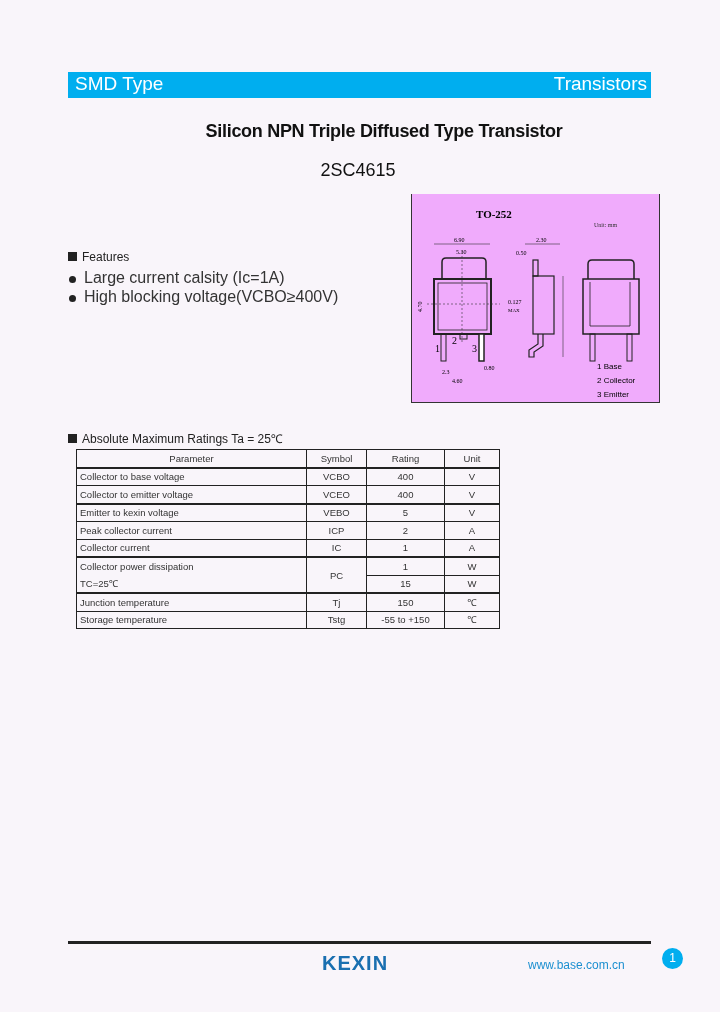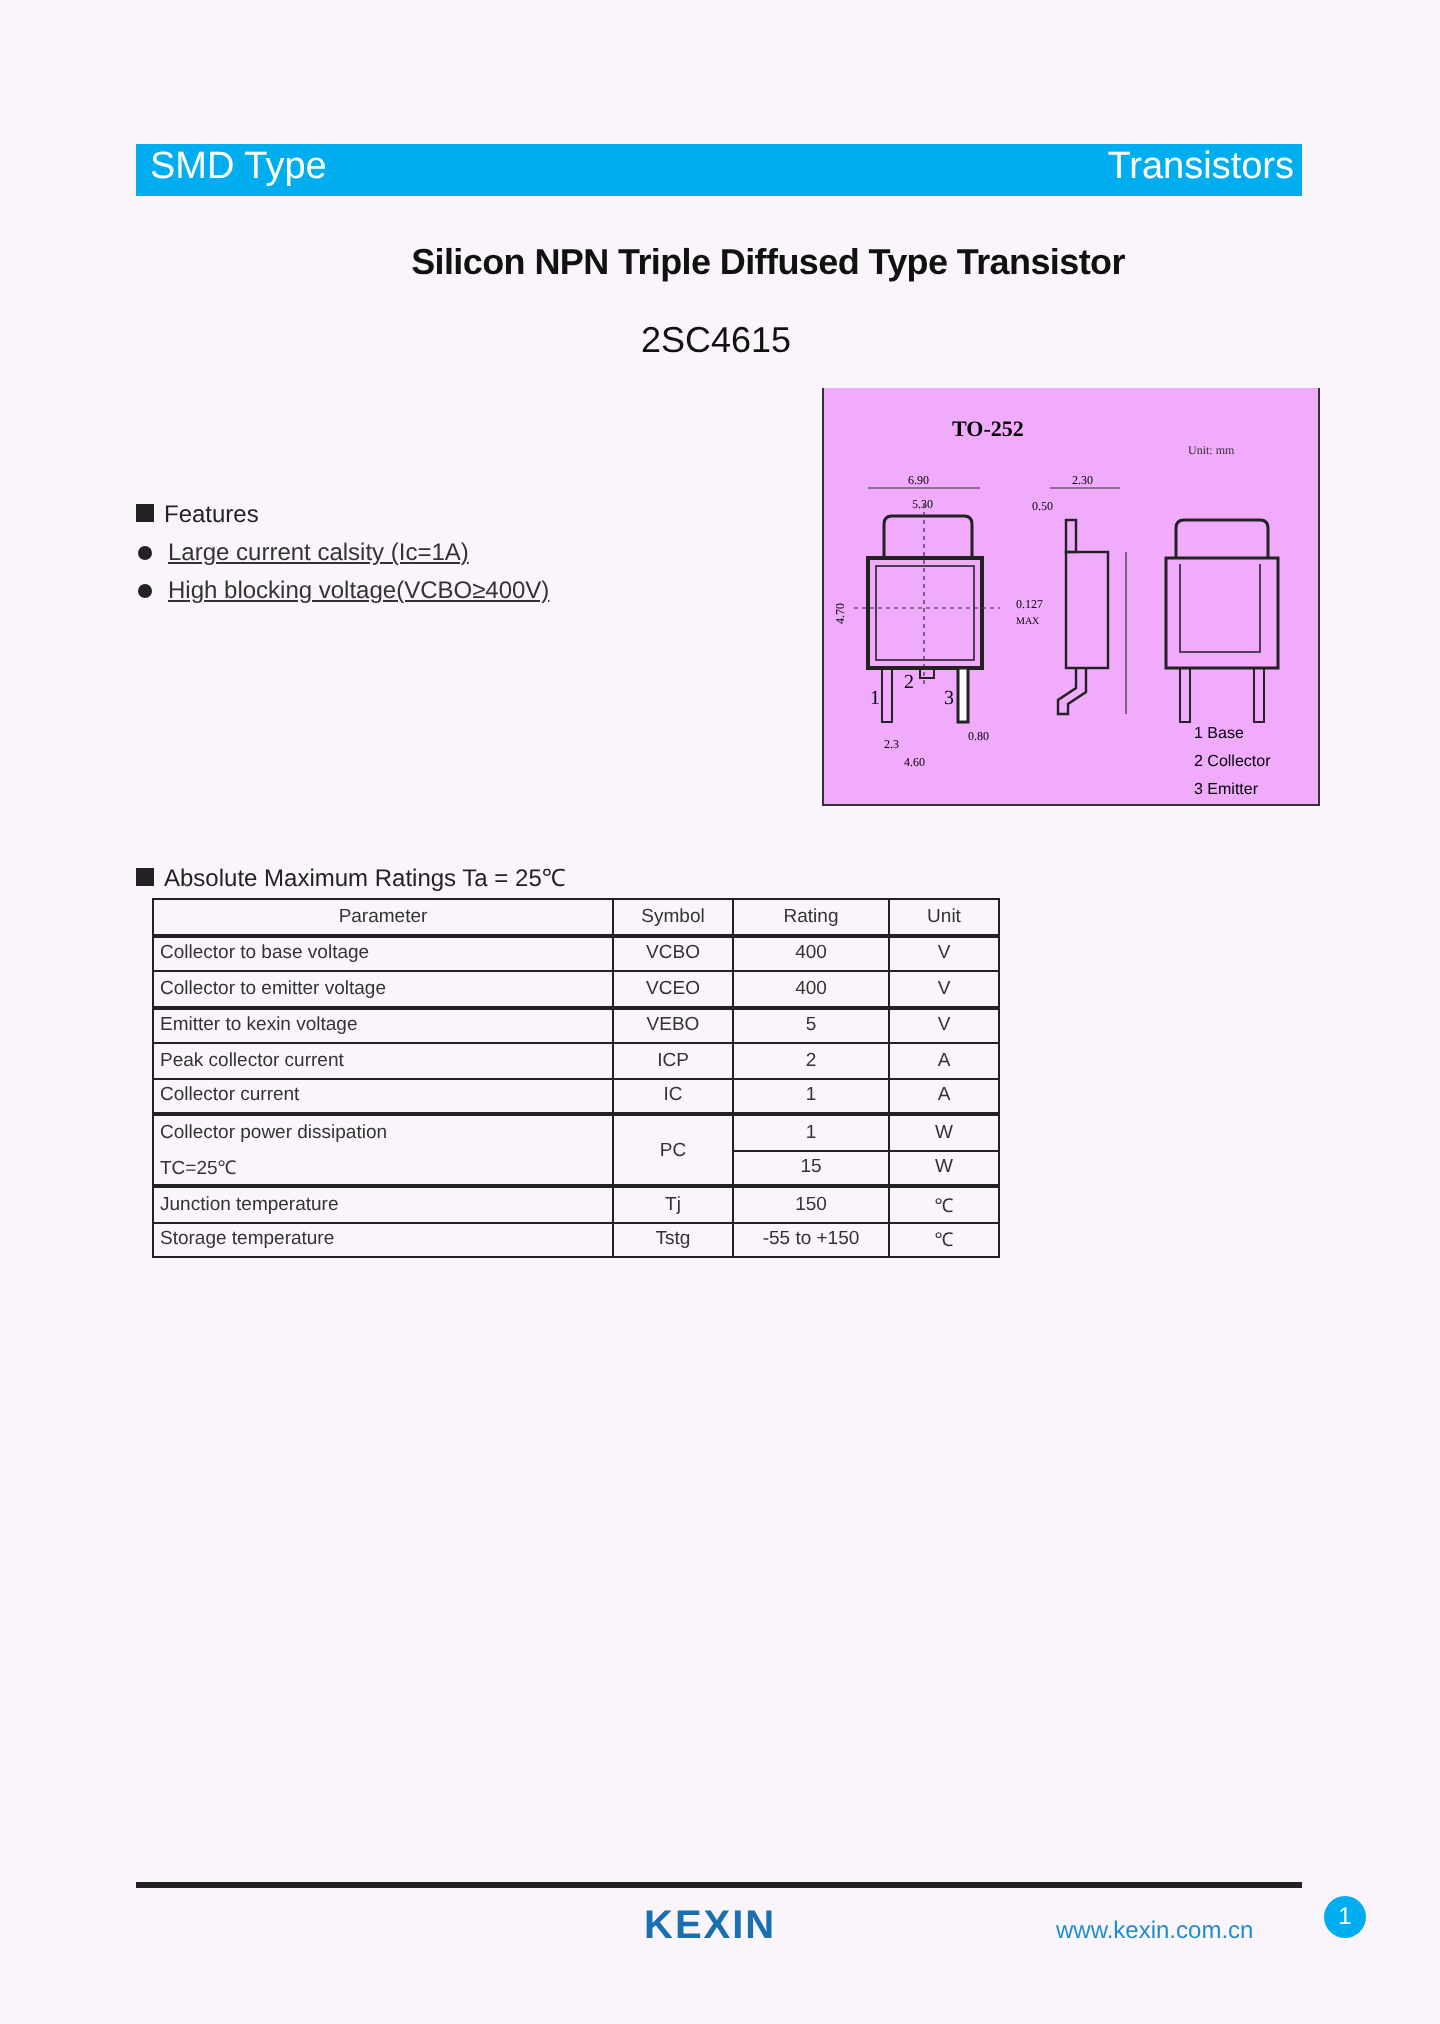--- a/index.html
+++ b/index.html
@@ -5,21 +5,21 @@
   html, body { margin:0; padding:0; }
   body { width:720px; height:1012px; background:#f9f5fa; position:relative; font-family:"Liberation Sans", sans-serif; color:#111; overflow:hidden; }
   .abs { position:absolute; }
   .banner { left:68px; top:72px; width:583px; height:26px; background:#00aeef; color:#fff; }
   .banner .l { position:absolute; left:7px; top:1px; font-size:19px; }
   .banner .r { position:absolute; right:4px; top:1px; font-size:19px; }
   .title { left:0; width:720px; top:121px; text-align:center; font-weight:bold; font-size:18px; letter-spacing:-0.3px;padding-left:24px; }
   .part { left:0; width:716px; top:160px; text-align:center; font-weight:normal; font-size:18px; }
   .sq { display:inline-block; width:9px; height:9px; background:#222; margin-right:5px; vertical-align:0px; }
   .sect { font-size:12px; color:#222; }
-  .bullet { font-size:12px; color:#333;text-decoration:underline; }
+  .bullet { font-size:16px; color:#333; }
   .dot { display:inline-block; width:7px; height:7px; border-radius:50%; background:#222; margin-right:8px; vertical-align:0px; }
   .pkg { left:411px; top:194px; width:247px; height:208px; border:1px solid #333; border-top:none; background:#f0abfc; }
   table.rt { position:absolute; left:76px; top:449px; border-collapse:collapse; font-size:9.5px; color:#333; }
   table.rt td { border:1px solid #222; height:16.5px; padding:0 3px; }
   table.rt td.c { text-align:center; }
   table.rt tr.thick td { border-top:2px solid #222; }
   .footline { left:68px; top:941px; width:583px; height:3px; background:#222; }
   .logo { left:322px; top:952px; font-size:20px; font-weight:bold; color:#1a6fb0; letter-spacing:1px; }
   .url { left:528px; top:958px; font-size:12px; color:#1c8fd0; }
   .pg { left:662px; top:948px; width:21px; height:21px; border-radius:50%; background:#00aeef; color:#fff; font-size:12px; text-align:center; line-height:21px; }
@@ -151,14 +151,14 @@
     <td>Storage temperature</td>
     <td class="c">Tstg</td>
     <td class="c">-55 to +150</td>
     <td class="c">℃</td>
   </tr>
 </tbody>
   </table>
 
 <div class="abs footline"></div>
 <div class="abs logo">KEXIN</div>
-<div class="abs url">www.kexin.com.cn</div>
+<div class="abs url">www.base.com.cn</div>
 <div class="abs pg">1</div>
 
 </body></html>

